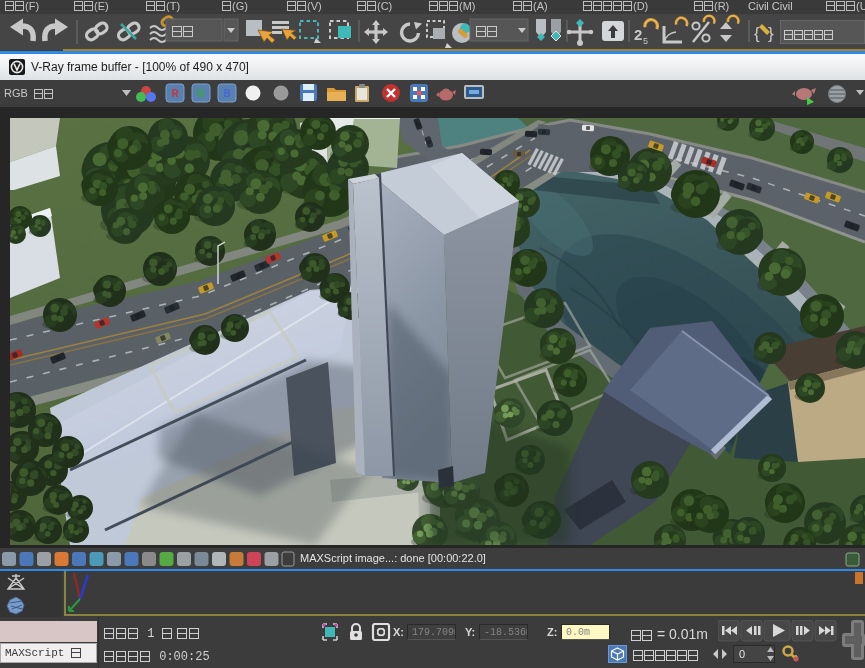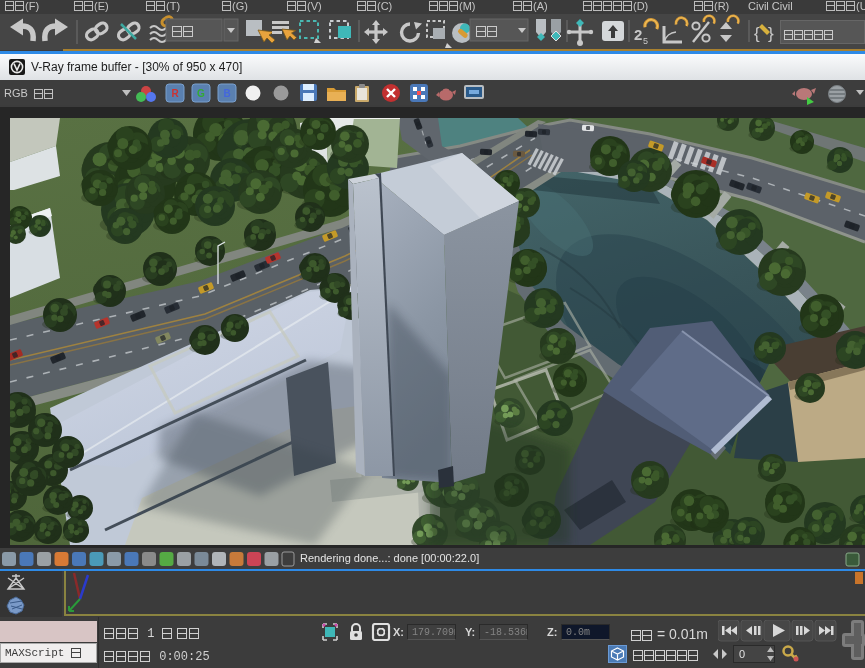--- a/index.html
+++ b/index.html
@@ -148,21 +148,21 @@
     </svg>
     <div class="abs" style="left:172px;top:22px"><i class="cj" style="width:10px;height:11px;margin-right:1px;color:#d0d0d0"></i><i class="cj" style="width:10px;height:11px;margin-right:1px;color:#d0d0d0"></i></div>
     <div class="abs" style="left:476px;top:22px"><i class="cj" style="width:10px;height:11px;margin-right:1px;color:#d0d0d0"></i><i class="cj" style="width:10px;height:11px;margin-right:1px;color:#d0d0d0"></i></div>
     <div class="abs" style="left:780px;top:20px;width:85px;height:24px;background:#565656;border:1px solid #666;overflow:hidden;padding:4px 0 0 3px;white-space:nowrap"><i class="cj" style="width:9px;height:10px;margin-right:1px;color:#d0d0d0"></i><i class="cj" style="width:9px;height:10px;margin-right:1px;color:#d0d0d0"></i><i class="cj" style="width:9px;height:10px;margin-right:1px;color:#d0d0d0"></i><i class="cj" style="width:9px;height:10px;margin-right:1px;color:#d0d0d0"></i><i class="cj" style="width:9px;height:10px;margin-right:1px;color:#d0d0d0"></i></div>
     <div class="abs" style="left:0;top:54px;width:865px;height:26px;background:linear-gradient(#fafbfc,#dfe2e5)">
       <svg class="abs" style="left:9px;top:5px" width="16" height="16" viewBox="0 0 16 16">
         <rect width="16" height="16" rx="2" fill="#181818"></rect>
         <circle cx="8" cy="8" r="5.6" fill="none" stroke="#e8e8e8" stroke-width="1.6"></circle>
         <path d="M5 4.6 L8 11 L11 4.6" fill="none" stroke="#e8e8e8" stroke-width="1.6"></path>
       </svg>
-      <div class="abs" style="left:31px;top:6px;font-size:12px;color:#1c1c1c">V-Ray frame buffer - [30% of 950 x 470]</div>
+      <div class="abs" style="left:31px;top:6px;font-size:12px;color:#1c1c1c">V-Ray frame buffer - [100% of 490 x 470]</div>
     </div>
     <div class="abs" style="left:0;top:80px;width:865px;height:25px;background:#3d3d3d">
       <div class="abs" style="left:4px;top:7px;font-size:11px;color:#c9c9c9">RGB&nbsp;&nbsp;<i class="cj" style="width:9px;height:10px;margin-right:1px;color:#c9c9c9"></i><i class="cj" style="width:9px;height:10px;margin-right:1px;color:#c9c9c9"></i></div>
     </div>
     <svg class="abs" style="left:0;top:80px" width="865" height="27" viewBox="0 0 865 27">
       <path d="M122 10 l9 0 l-4.5 6 z" fill="#c0c0c0"></path>
       <g>
         <circle cx="146" cy="11" r="5" fill="#cc4444"></circle>
         <circle cx="141" cy="17" r="5" fill="#44bb55"></circle>
         <circle cx="151" cy="17" r="5" fill="#5577ee"></circle>
@@ -1895,21 +1895,21 @@
       <rect x="159.5" y="4" width="14" height="14" rx="3" fill="#55aa44"></rect>
       <rect x="177.0" y="4" width="14" height="14" rx="3" fill="#9aa0a4"></rect>
       <rect x="194.5" y="4" width="14" height="14" rx="3" fill="#7a8a98"></rect>
       <rect x="212.0" y="4" width="14" height="14" rx="3" fill="#b0b5b9"></rect>
       <rect x="229.5" y="4" width="14" height="14" rx="3" fill="#c87a3a"></rect>
       <rect x="247.0" y="4" width="14" height="14" rx="3" fill="#cc4455"></rect>
       <rect x="264.5" y="4" width="14" height="14" rx="3" fill="#9aa0a4"></rect>
       <rect x="282" y="4" width="12" height="14" rx="2" fill="none" stroke="#9a9a9a"></rect>
       <rect x="846" y="5" width="13" height="13" rx="2" fill="#3a5a3a" stroke="#88aa88"></rect>
     </svg>
-    <div class="abs" style="left:300px;top:552px;font-size:11px;color:#e4e4e4">Rendering done...: done [00:00:22.0]</div>
+    <div class="abs" style="left:300px;top:552px;font-size:11px;color:#e4e4e4">MAXScript image...: done [00:00:22.0]</div>
     <div class="abs" style="left:0;top:571px;width:865px;height:46px;background:#3b3b3b">
       <div class="abs" style="left:0;top:0;width:62px;height:46px;background:#343434"></div>
       <svg class="abs" style="left:4px;top:2px" width="24" height="42" viewBox="0 0 24 42">
         <g stroke="#c9c9c9" stroke-width="1.4" fill="none">
           <path d="M4 16 L12 5 L20 16 Z M4 16 L20 16 M4 16 L20 5 M4 5 L20 16 M12 1 L12 5 M8 3 L16 3"></path>
         </g>
         <g transform="translate(0,22)">
           <path d="M12 2 l5 3 l3 5 l-2 6 l-6 3 l-6 -2 l-3 -6 l3 -6 z" fill="#7a9ac8" stroke="#4a6a98"></path>
           <path d="M6 8 l12 -2 M8 14 l10 -4 M7 11 l11 3" stroke="#3a5a88" stroke-width="1"></path>
         </g>
@@ -1946,21 +1946,21 @@
           <rect x="7.5" y="13" width="3" height="3" fill="#3c3c3c"></rect>
           <rect x="2" y="7.5" width="3" height="3" fill="#3c3c3c"></rect>
           <rect x="13" y="7.5" width="3" height="3" fill="#3c3c3c"></rect>
         </g>
       </svg>
       <div class="abs" style="left:393px;top:9px;font-size:11px;color:#d8d8d8;font-weight:bold">X:</div>
       <div class="abs" style="left:407px;top:7px;width:49px;height:16px;background:#3f3f3f;border:1px solid #2a2a2a;border-bottom-color:#555;font-size:10px;color:#848484;padding:2px 0 0 4px;font-family:'Liberation Mono',monospace;white-space:nowrap;overflow:hidden">179.709m</div>
       <div class="abs" style="left:465px;top:9px;font-size:11px;color:#d8d8d8;font-weight:bold">Y:</div>
       <div class="abs" style="left:479px;top:7px;width:49px;height:16px;background:#3f3f3f;border:1px solid #2a2a2a;border-bottom-color:#555;font-size:10px;color:#848484;padding:2px 0 0 4px;font-family:'Liberation Mono',monospace;white-space:nowrap;overflow:hidden">-18.536m</div>
       <div class="abs" style="left:547px;top:9px;font-size:11px;color:#d8d8d8;font-weight:bold">Z:</div>
-      <div class="abs" style="left:561px;top:7px;width:49px;height:16px;background:#0f172a;border:1px solid #2a2a2a;border-bottom-color:#555;font-size:10px;color:#848484;padding:2px 0 0 4px;font-family:'Liberation Mono',monospace;white-space:nowrap;overflow:hidden">0.0m</div>
+      <div class="abs" style="left:561px;top:7px;width:49px;height:16px;background:#fef9c3;border:1px solid #2a2a2a;border-bottom-color:#555;font-size:10px;color:#848484;padding:2px 0 0 4px;font-family:'Liberation Mono',monospace;white-space:nowrap;overflow:hidden">0.0m</div>
       <div class="abs" style="left:631px;top:9px;font-size:14px;color:#d8d8d8;white-space:nowrap"><i class="cj" style="width:10px;height:11px;margin-right:1px;color:#d8d8d8"></i><i class="cj" style="width:10px;height:11px;margin-right:1px;color:#d8d8d8"></i> = 0.01m</div>
       <svg class="abs" style="left:718px;top:3px" width="120" height="22" viewBox="0 0 120 22">
         <rect x="0" y="0" width="21" height="21" rx="3" fill="#474747" stroke="#555"></rect>
         <g fill="#d8d8d8">
           <rect x="4" y="6" width="2.5" height="9"></rect>
           <path d="M13 6 l-6 4.5 l6 4.5 z M19 6 l-6 4.5 l6 4.5 z"></path>
         </g>
         <rect x="23" y="0" width="21" height="21" rx="3" fill="#474747" stroke="#555"></rect>
         <g fill="#d8d8d8">
           <path d="M34 6 l-6 4.5 l6 4.5 z"></path>

